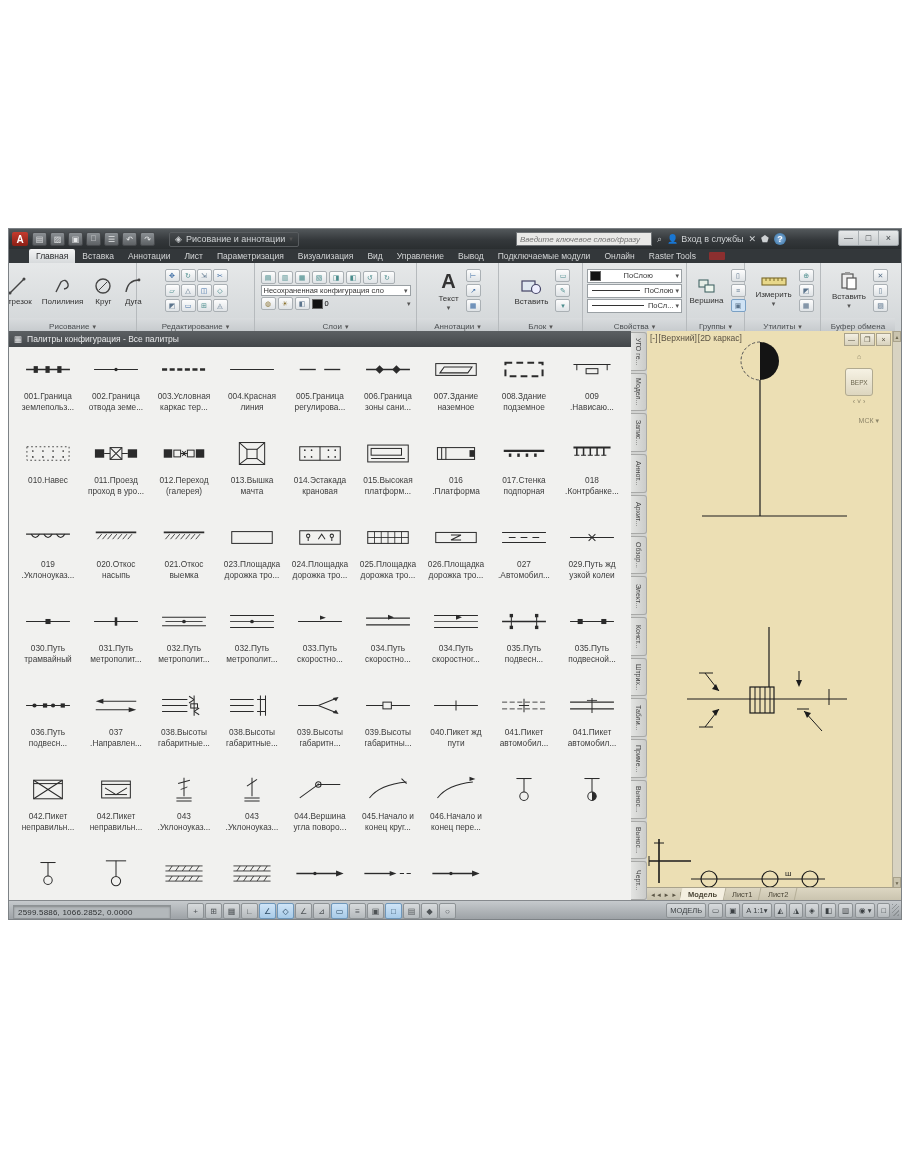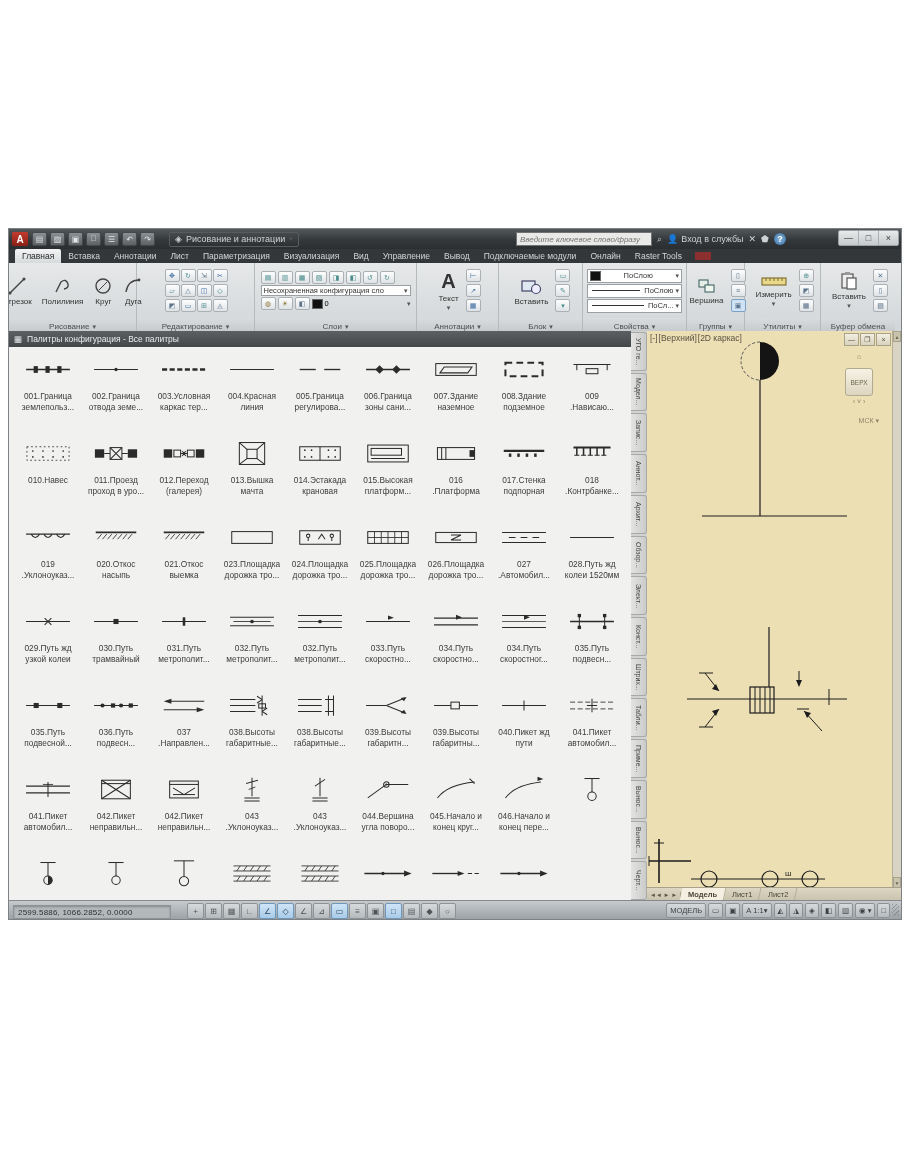--- a/index.html
+++ b/index.html
@@ -15,21 +15,21 @@
   .titlecenter{position:absolute;left:0;right:0;text-align:center;pointer-events:none;color:#d9dbdc;font-size:15px;margin-top:40px;}
   .searchwrap{position:absolute;left:507px;top:3px;display:flex;align-items:center;gap:5px;}
   .searchwrap input{width:128px;height:12px;border:1px solid #6f7376;background:#e9e9e7;font-size:8px;font-style:italic;color:#777;padding:0 3px;}
   .ti{color:#cfd2d4;font-size:9px;display:flex;align-items:center;gap:3px;}
   .helpdot{width:12px;height:12px;border-radius:50%;background:radial-gradient(#8fb6df,#2e6da0);color:#fff;font-size:9px;font-weight:bold;display:flex;align-items:center;justify-content:center;}
   .winbtns{position:absolute;right:2px;top:1px;display:flex;background:linear-gradient(#e7e9ea,#c6cacc);border:1px solid #9aa0a4;border-radius:2px;}
   .winbtns span{width:19px;height:14px;display:flex;align-items:center;justify-content:center;font-size:9px;color:#3c4043;border-left:1px solid #aab0b3;}
   .winbtns span:first-child{border-left:none;}
 
   
-  .tabrow{position:absolute;left:0;top:20px;right:0;height:14px;background:#33373a;display:flex;align-items:flex-end;padding-left:6px;}
+  .tabrow{position:absolute;left:0;top:20px;right:0;height:14px;background:#33373a;display:flex;align-items:flex-end;padding-left:20px;}
   .tab{font-size:8.5px;color:#d3d5d6;padding:2px 7px 2px;cursor:pointer;}
   .tab.active{background:linear-gradient(#f3f4f4,#d7dadc);color:#27292b;border-radius:2px 2px 0 0;}
   .tab-extra{margin-left:6px;width:16px;height:8px;background:#8c2f2f;border-radius:1px;align-self:center;}
 
   
   .ribbon{position:absolute;left:0;top:34px;right:0;height:68px;background:linear-gradient(#e6e8e9,#d2d6d8);border-bottom:1px solid #9ba0a3;display:flex;}
   .panel{height:100%;border-right:1px solid #b6babd;display:flex;flex-direction:column;box-sizing:border-box;}
   .pbody{flex:1;display:flex;align-items:center;justify-content:center;gap:4px;padding:2px 4px;}
   .plabel{height:13px;font-size:8px;color:#4a4e51;display:flex;align-items:flex-end;justify-content:center;gap:3px;background:linear-gradient(#d9dcde,#c7cbce);}
   .btn-lg{display:flex;flex-direction:column;align-items:center;justify-content:center;font-size:8px;color:#333;gap:1px;padding:1px 3px;border-radius:2px;}
@@ -723,31 +723,20 @@
               <div class="ci">
                 <svg viewBox="0 0 64 32" width="54" height="27">
                   <line x1="6" y1="10" x2="58" y2="10" stroke="#2b2b2b" fill="none" stroke-width="1.2"></line>
                   <line x1="6" y1="22" x2="58" y2="22" stroke="#2b2b2b" fill="none" stroke-width="1.2"></line>
                   <path d="M14 16 h8 M28 16 h8 M42 16 h8" stroke="#2b2b2b" stroke-width="1.4"></path>
                 </svg>
               </div>
               <div class="cl">
                 <div>027</div>
                 <div>.Автомобил...</div>
-              </div>
-            </div>
-            <div class="cell">
-              <div class="ci">
-                <svg viewBox="0 0 64 32" width="54" height="27">
-                  <line x1="6" y1="16" x2="58" y2="16" stroke="#2b2b2b" fill="none" stroke-width="1.2"></line>
-                </svg>
-              </div>
-              <div class="cl">
-                <div>028.Путь жд</div>
-                <div>колеи 1520мм</div>
               </div>
             </div>
             <div class="cell">
               <div class="ci">
                 <svg viewBox="0 0 64 32" width="54" height="27">
                   <line x1="6" y1="16" x2="58" y2="16" stroke="#2b2b2b" fill="none" stroke-width="1.2"></line>
                   <path d="M28 12 l8 8 M36 12 l-8 8" stroke="#2b2b2b" fill="none" stroke-width="1.2"></path>
                 </svg>
               </div>
               <div class="cl">

